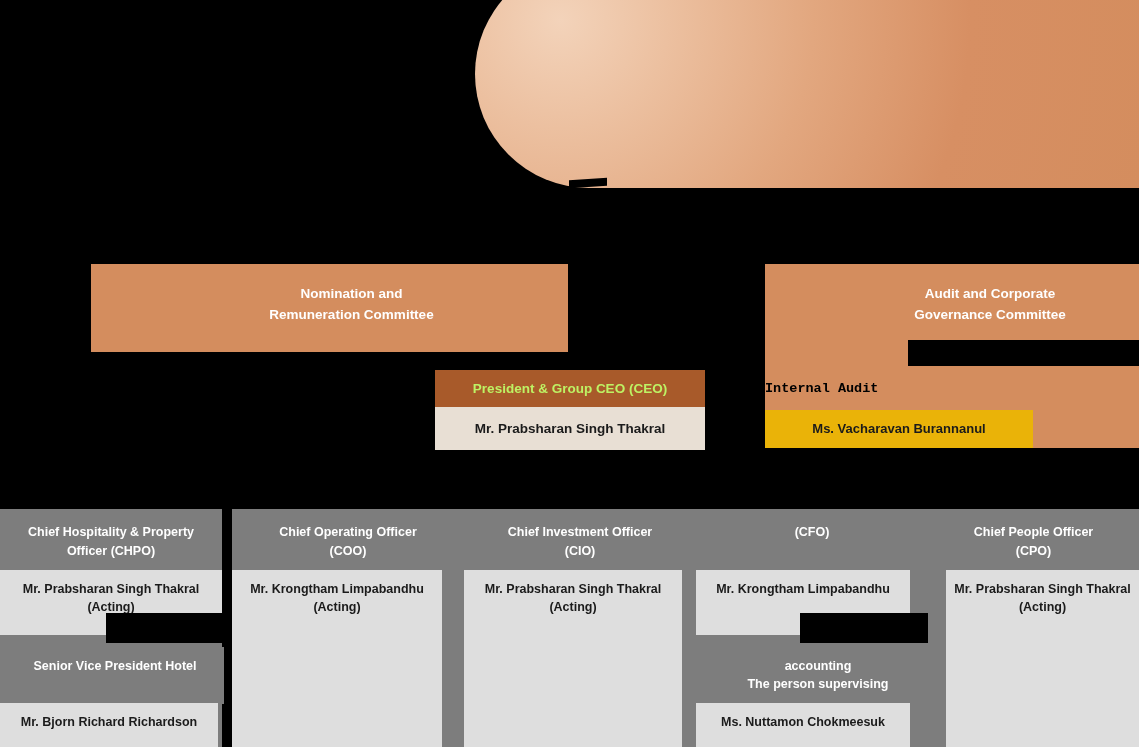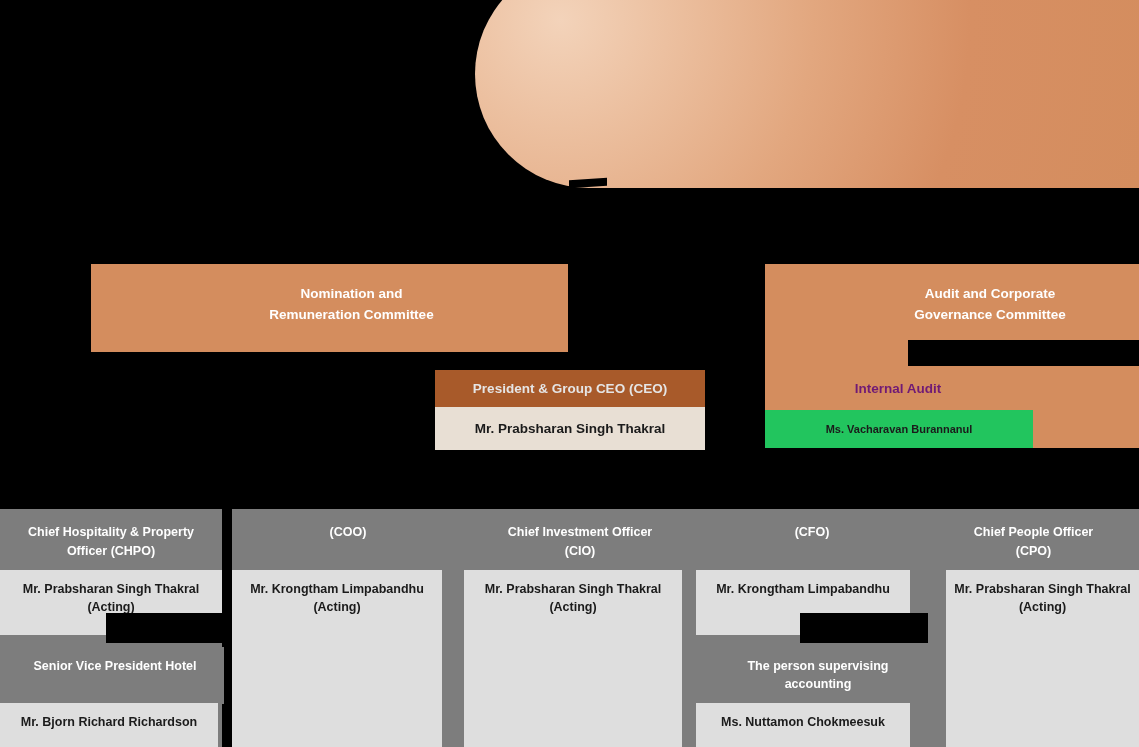--- a/index.html
+++ b/index.html
@@ -73,47 +73,47 @@
   #nomination-committee .committee-title { position: absolute; left: 0; top: 19px; width: 100%; }
 
   #audit-committee { left: 765px; top: 264px; width: 406px; height: 184px; }
   #audit-committee .committee-title { position: absolute; left: 0; top: 19px; width: 100%; }
 
   .internal-audit-label {
     position: absolute;
     left: 0;
     top: 117px;
     width: 266px;
-    text-align: center;
-    color: #701a75;
-    font-size: 13.5px;
-    font-weight: bold;
+    color: #000000;
+    font-size: 13.5px;
+    font-weight: bold;
+    font-family: Liberation Mono, monospace;
   }
   .internal-audit-name {
     position: absolute;
     left: 0px;
     top: 146px;
     width: 268px;
     height: 38px;
-    background: #22c55e;
-    color: #1b1b1b;
-    font-size: 11px;
+    background: #eab308;
+    color: #1b1b1b;
+    font-size: 13px;
     font-weight: bold;
     text-align: center;
     line-height: 38px;
   }
 
   
   #ceo-box { left: 435px; top: 370px; width: 270px; height: 80px; }
   .ceo-header {
     position: absolute;
     left: 0; top: 0;
     width: 100%; height: 37px;
     background: #a85a2a;
-    color: #e5e5e5;
+    color: #bef264;
     font-size: 13.5px;
     font-weight: bold;
     text-align: center;
     line-height: 37px;
   }
   .ceo-name {
     position: absolute;
     left: 0; top: 37px;
     width: 100%; height: 43px;
     background: #e8dfd4;
@@ -219,20 +219,21 @@
     </div>
     <div class="sub-header" style="left:0px; top:138px; width:218px; height:47px;">
       <div>Senior Vice President Hotel</div>
     </div>
     <div class="sub-name" style="left:0px; top:194px; width:218px; height:44px;">Mr. Bjorn Richard Richardson</div>
   </div>
   <div class="abs redaction" style="left:106px; top:613px; width:126px; height:30px;"></div>
 
   <div class="abs exec-col" style="left:232px; width:232px;">
     <div class="exec-title">
+      <div>Chief Operating Officer</div>
       <div>(COO)</div>
     </div>
     <div class="exec-name" style="left:0px; top:61px; width:210px; height:177px;">
       <div>Mr. Krongtham Limpabandhu</div>
       <div>(Acting)</div>
     </div>
   </div>
 
   <div class="abs exec-col" style="left:464px; width:232px;">
     <div class="exec-title">
@@ -247,22 +248,22 @@
 
   <div class="abs exec-col" style="left:696px; width:232px;">
     <div class="exec-title">
       <div>(CFO)</div>
     </div>
     <div class="exec-name" style="left:0px; top:61px; width:214px; height:55px;">
       <div>Mr. Krongtham Limpabandhu</div>
       <div></div>
     </div>
     <div class="sub-header" style="left:0px; top:138px; width:232px; height:47px;">
+      <div>accounting</div>
       <div>The person supervising</div>
-      <div>accounting</div>
     </div>
     <div class="sub-name" style="left:0px; top:194px; width:214px; height:44px;">Ms. Nuttamon Chokmeesuk</div>
   </div>
   <div class="abs redaction" style="left:800px; top:613px; width:128px; height:30px;"></div>
 
   <div class="abs exec-col" style="left:928px; width:211px;">
     <div class="exec-title">
       <div>Chief People Officer</div>
       <div>(CPO)</div>
     </div>

